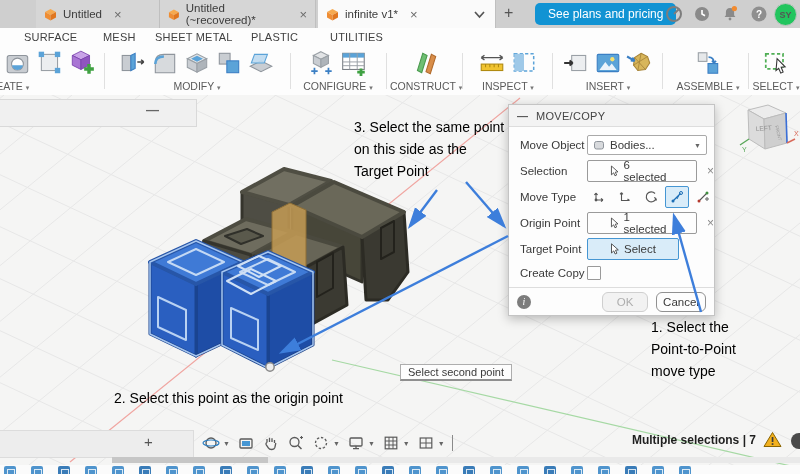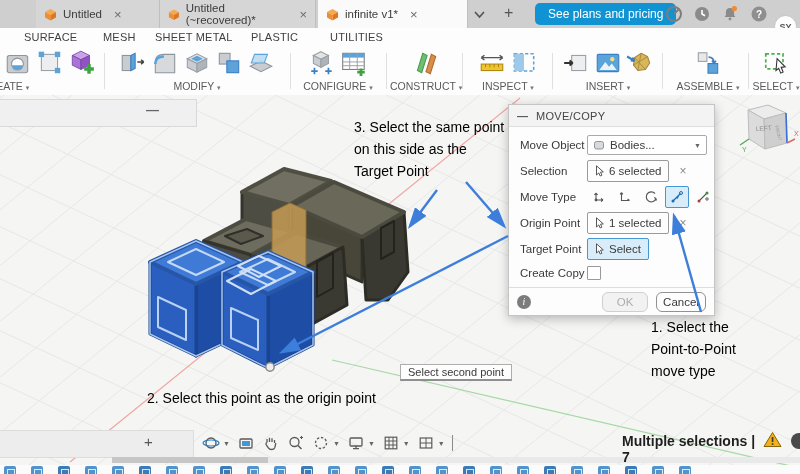--- a/index.html
+++ b/index.html
@@ -10,22 +10,22 @@
   #tabbar{position:absolute;left:0;top:0;width:800px;height:28px;background:#cfcfcf;border-bottom:1px solid #bdbdbd;}
   .tab{position:absolute;top:0;height:28px;display:flex;align-items:center;gap:6px;
        padding:0 8px;box-sizing:border-box;background:#d6d6d6;border-right:1px solid #bfbfbf;font-size:11.5px;color:#3c3c3c;}
   .tab.active{background:#fafafa;}
   .tab .close{margin-left:6px;color:#6b6b6b;font-size:13px;line-height:13px;}
   .tbtn{position:absolute;top:6px;color:#555;font-size:14px;}
   #plans{position:absolute;left:535px;top:3px;height:22px;border-radius:5px;background:#1193d3;
          color:#fff;font-size:12px;display:flex;align-items:center;padding:0 13px;}
   .topicon{position:absolute;top:5px;width:18px;height:18px;}
   #avatar{position:absolute;left:774px;top:3px;width:21px;height:21px;border-radius:50%;
-          background:#ffffff;border:1.5px solid #c3c3c3;display:flex;align-items:center;justify-content:center;
-          font-size:9px;font-weight:bold;color:#555;margin-top:12px;}
+          background:#22c55e;border:1.5px solid #c3c3c3;display:flex;align-items:center;justify-content:center;
+          font-size:9px;font-weight:bold;color:#555;}
   
   #menubar{position:absolute;left:0;top:28px;width:800px;height:19px;background:#fdfdfd;}
   .menu-item{position:absolute;top:3px;font-size:11px;color:#3f3f3f;letter-spacing:.2px;}
   
   #ribbon{position:absolute;left:0;top:47px;width:800px;height:48px;background:#fdfdfd;border-bottom:1px solid #dcdcdc;}
   .rgroup{position:absolute;top:0;height:48px;}
   .ricons{position:absolute;left:0;right:0;top:2px;display:flex;justify-content:center;gap:4px;}
   .ricon{width:28px;height:28px;}
   .rlabel{position:absolute;top:33px;width:100%;text-align:center;font-size:10.5px;color:#5a5a5a;white-space:nowrap;}
   .rlabel .caret{font-size:7px;color:#777;}
@@ -43,21 +43,21 @@
   #dlg-head{height:21px;background:#f3f3f3;border-bottom:1px solid #ddd;display:flex;align-items:center;gap:8px;padding:0 8px;}
   #dlg-head .min{color:#555;font-weight:bold;font-size:11px;}
   #dlg-head .title{font-size:11px;color:#444;letter-spacing:.3px;}
   .drow{display:flex;align-items:center;height:26px;padding-left:11px;}
   .dlabel{width:67px;flex:none;}
   .dctrl{display:flex;align-items:center;}
   .dropdown{width:120px;height:20px;border:1px solid #a9a9a9;border-radius:2px;background:#fff;
       display:flex;align-items:center;gap:5px;padding:0 5px;box-sizing:border-box;}
   .dropdown .caret{margin-left:auto;font-size:7px;color:#666;}
   .selbtn{height:20px;border:1px solid #9a9a9a;border-radius:2px;background:#fdfdfd;
-      display:flex;align-items:center;gap:4px;padding:0 7px;}
+      display:flex;align-items:center;gap:4px;padding:0 22px;}
   .selbtn.hl{background:#d9ecf9;border-color:#4596d3;}
   .xmark{margin-left:10px;color:#8a8a8a;font-size:12px;}
   .mtbtn{width:22px;height:20px;border:1px solid transparent;border-radius:2px;display:flex;align-items:center;justify-content:center;margin-right:2px;}
   .mtbtn.sel{background:#d9ecf9;border-color:#4596d3;}
   #dlg-foot{border-top:1px solid #ddd;height:27px;display:flex;align-items:center;padding:0 8px;margin-top:3px;}
   #info-i{width:14px;height:14px;border-radius:50%;background:#7c7c7c;color:#fff;display:flex;align-items:center;justify-content:center;
       font-family:"Liberation Serif",serif;font-style:italic;font-size:10px;}
   .fbtn{height:20px;border-radius:6px;font-size:11.5px;display:flex;align-items:center;justify-content:center;box-sizing:border-box;}
   #ok-btn{width:46px;background:#f2f2f2;border:1px solid #cfcfcf;color:#adadad;margin-left:auto;}
   #cancel-btn{width:50px;background:#fdfdfd;border:1px solid #919191;color:#3a3a3a;margin-left:8px;}
@@ -66,21 +66,21 @@
   .note{position:absolute;color:#000000;font-size:14px;line-height:22px;z-index:20;}
   #tooltip{position:absolute;left:400px;top:269px;background:#fdfdfd;border:1px solid #adadad;border-bottom:2px solid #8f8f8f;
       font-size:11px;color:#3a3a3a;padding:1px 7px;z-index:20;text-align:center;}
   
   #navbar{position:absolute;left:202px;top:336px;height:24px;display:flex;align-items:center;gap:7px;z-index:6;}
   .navic{width:18px;height:18px;}
   .navcaret{font-size:7px;color:#666;margin-left:-4px;}
   #nav-end{width:1px;height:16px;background:#8a8a8a;}
   #plus-panel{position:absolute;left:0;top:335px;width:193px;height:26px;background:#ededed;border:1px solid #dcdcdc;border-left:none;z-index:5;}
   #plus-panel span{position:absolute;left:144px;top:2px;font-size:15px;color:#555;}
-  #statusbar{position:absolute;left:622px;top:338px;width:134px;text-align:left;font-size:14px;font-weight:bold;color:#1f1f1f;z-index:6;}
+  #statusbar{position:absolute;left:622px;top:338px;width:134px;text-align:right;font-size:12px;font-weight:bold;color:#1f1f1f;z-index:6;}
   #warn{position:absolute;left:763px;top:336px;z-index:6;}
   #status-circle{position:absolute;left:791px;top:338px;width:16px;height:16px;border-radius:50%;background:#4a4a4a;z-index:6;}
   #hscroll{position:absolute;left:112px;top:362px;width:688px;height:6px;background:#e9e9e9;z-index:5;}
   #hthumb{position:absolute;left:0;top:0;width:156px;height:6px;background:#c6c6c6;}
   #timeline{position:absolute;left:0;top:370px;width:800px;height:9px;background:#fbfbfb;overflow:hidden;z-index:5;}
   .tl-icon{position:absolute;top:1px;width:12px;height:12px;border-radius:2px;}
   #viewcube{position:absolute;left:728px;top:8px;z-index:5;}
 </style>
 </head>
 <body>
@@ -99,21 +99,21 @@
     </div>
     <div class="tab" style="left:160px;width:156px;">
       <svg width="13" height="13" viewBox="0 0 13 13">
         <polygon points="6.5,1 12,4 6.5,7 1,4" fill="#f6a94f"></polygon>
           <polygon points="1,4 6.5,7 6.5,12.6 1,9.6" fill="#ef8d33"></polygon>
           <polygon points="12,4 6.5,7 6.5,12.6 12,9.6" fill="#e0761f"></polygon>
       </svg>
       <span>Untitled (~recovered)*</span>
       <span class="close">×</span>
     </div>
-    <div class="tab active" style="left:318px;width:150px;">
+    <div class="tab active" style="left:318px;width:178px;">
       <svg width="13" height="13" viewBox="0 0 13 13">
         <polygon points="6.5,1 12,4 6.5,7 1,4" fill="#f6a94f"></polygon>
           <polygon points="1,4 6.5,7 6.5,12.6 1,9.6" fill="#ef8d33"></polygon>
           <polygon points="12,4 6.5,7 6.5,12.6 12,9.6" fill="#e0761f"></polygon>
       </svg>
       <span>infinite v1*</span>
       <span class="close">×</span>
     </div>
     <svg class="tbtn" style="left:474px;top:10px;" width="11" height="9" viewBox="0 0 11 9">
       <path d="M1,2 L5.5,7 L10,2" stroke="#555" stroke-width="1.7" fill="none"></path>
@@ -503,21 +503,21 @@
         <div id="ok-btn" class="fbtn">OK</div>
         <div id="cancel-btn" class="fbtn">Cancel</div>
       </div>
     </div>
 
     <div class="note" style="left:354px;top:21px;">
       <div>3. Select the same point</div>
       <div>on this side as the</div>
       <div>Target Point</div>
     </div>
-    <div class="note" style="left:114px;top:292px;margin-left:33px;">2. Select this point as the origin point</div>
+    <div class="note" style="left:114px;top:292px;">2. Select this point as the origin point</div>
     <div class="note" style="left:651px;top:221px;">
       <div>1. Select the</div>
       <div>Point-to-Point</div>
       <div>move type</div>
     </div>
     <div id="tooltip">Select second point</div>
 
     <svg id="overlay" width="800" height="474" viewBox="0 0 800 474">
       <defs>
         <marker id="ah" markerWidth="10" markerHeight="8" refX="7.5" refY="3" orient="auto">

